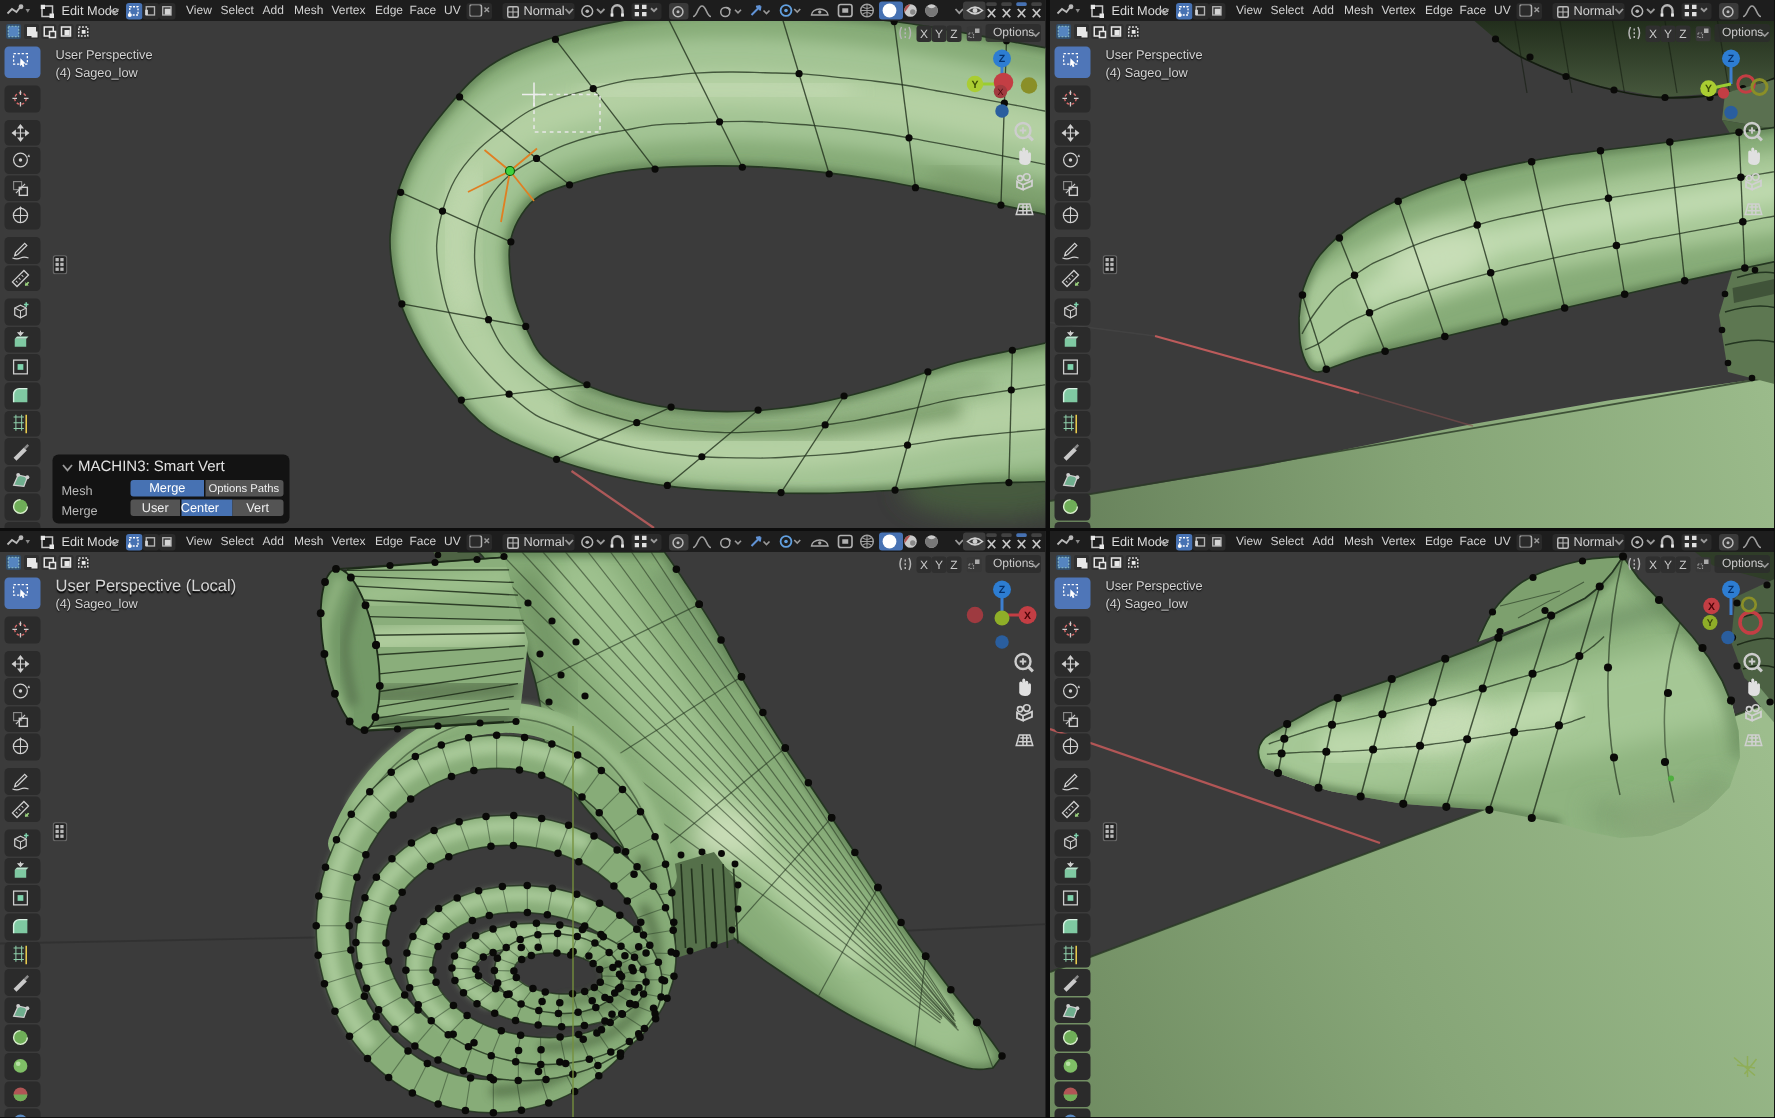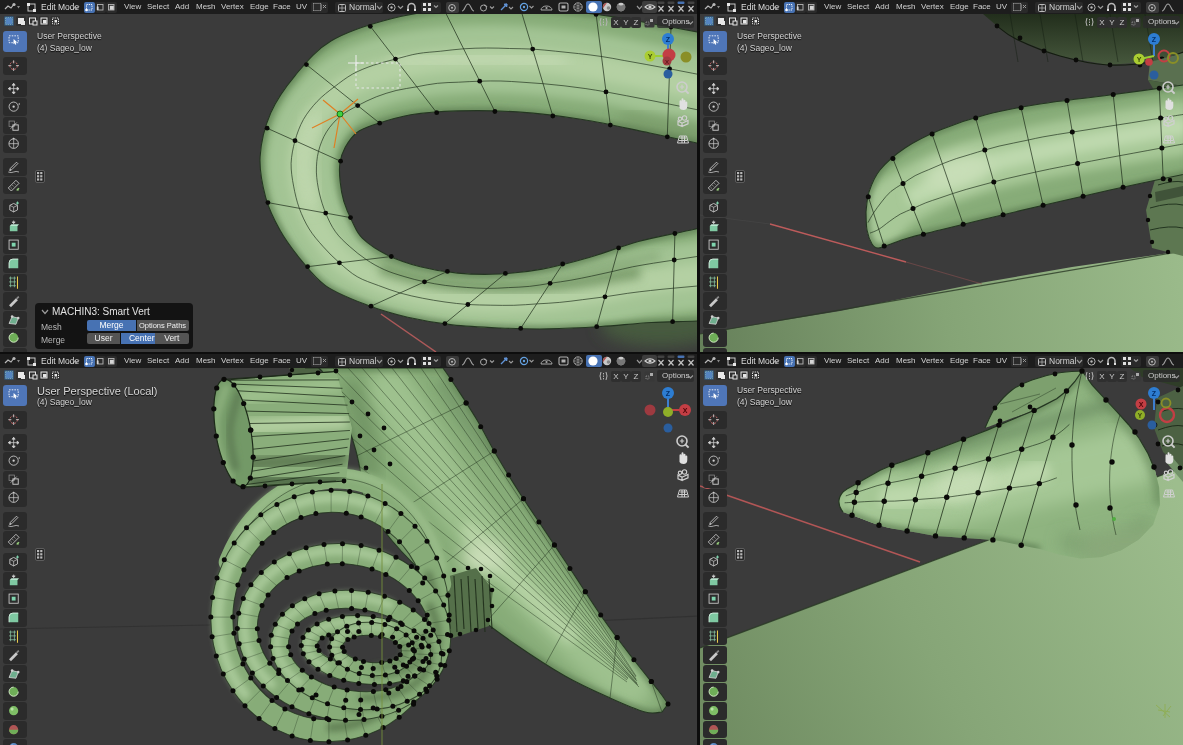--- a/index.html
+++ b/index.html
@@ -430,21 +430,21 @@
       <div style="position:absolute;left:35px;top:303px;width:158px;height:46px;background:rgba(16,16,16,0.93);border-radius:4px;">
         <svg style="position:absolute;left:6px;top:6px" width="8" height="6">
           <path d="M1 1 L4 4.5 L7 1" stroke="#9a9a9a" fill="none" stroke-width="1.2"></path>
         </svg>
         <div style="position:absolute;left:17px;top:3px;font-size:10px;color:#e2e2e2">MACHIN3: Smart Vert</div>
         <div style="position:absolute;left:6px;top:18.5px;font-size:8.5px;color:#b8b8b8">Mesh</div>
         <div style="position:absolute;left:6px;top:31.5px;font-size:8.5px;color:#b8b8b8">Merge</div>
         <div style="position:absolute;left:52px;top:17px;width:49px;height:11px;background:#4772b3;border-radius:2px 0 0 2px;color:#fff;font-size:8.5px;text-align:center;line-height:11px">Merge</div>
         <div style="position:absolute;left:101.5px;top:17px;width:52px;height:11px;background:#545454;border-radius:0 2px 2px 0;color:#f0f0f0;font-size:7.5px;text-align:center;line-height:11px;white-space:nowrap;overflow:hidden">Options Paths</div>
         <div style="position:absolute;left:52px;top:30px;width:33px;height:11px;background:#545454;border-radius:2px 0 0 2px;color:#f0f0f0;font-size:8.5px;text-align:center;line-height:11px">User</div>
-        <div style="position:absolute;left:85.5px;top:30px;width:34px;height:11px;background:#4772b3;color:#fff;font-size:8.5px;text-align:right;line-height:11px">Center</div>
+        <div style="position:absolute;left:85.5px;top:30px;width:34px;height:11px;background:#4772b3;color:#fff;font-size:8.5px;text-align:left;line-height:11px">Center</div>
         <div style="position:absolute;left:120px;top:30px;width:33.5px;height:11px;background:#545454;border-radius:0 2px 2px 0;color:#f0f0f0;font-size:8.5px;text-align:center;line-height:11px">Vert</div>
       </div>
     </div>
     <div style="position:absolute;left:700px;top:0px;width:483px;height:352px;background:#3b3b3b;overflow:hidden">
       <svg style="position:absolute;left:0;top:14px" width="483" height="338" viewBox="700 14 483 338">
         <defs>
 <filter id="b3" x="-30%" y="-30%" width="160%" height="160%">
             <feGaussianBlur stdDeviation="3"></feGaussianBlur>
           </filter>
 <filter id="b5" x="-40%" y="-40%" width="180%" height="180%">

